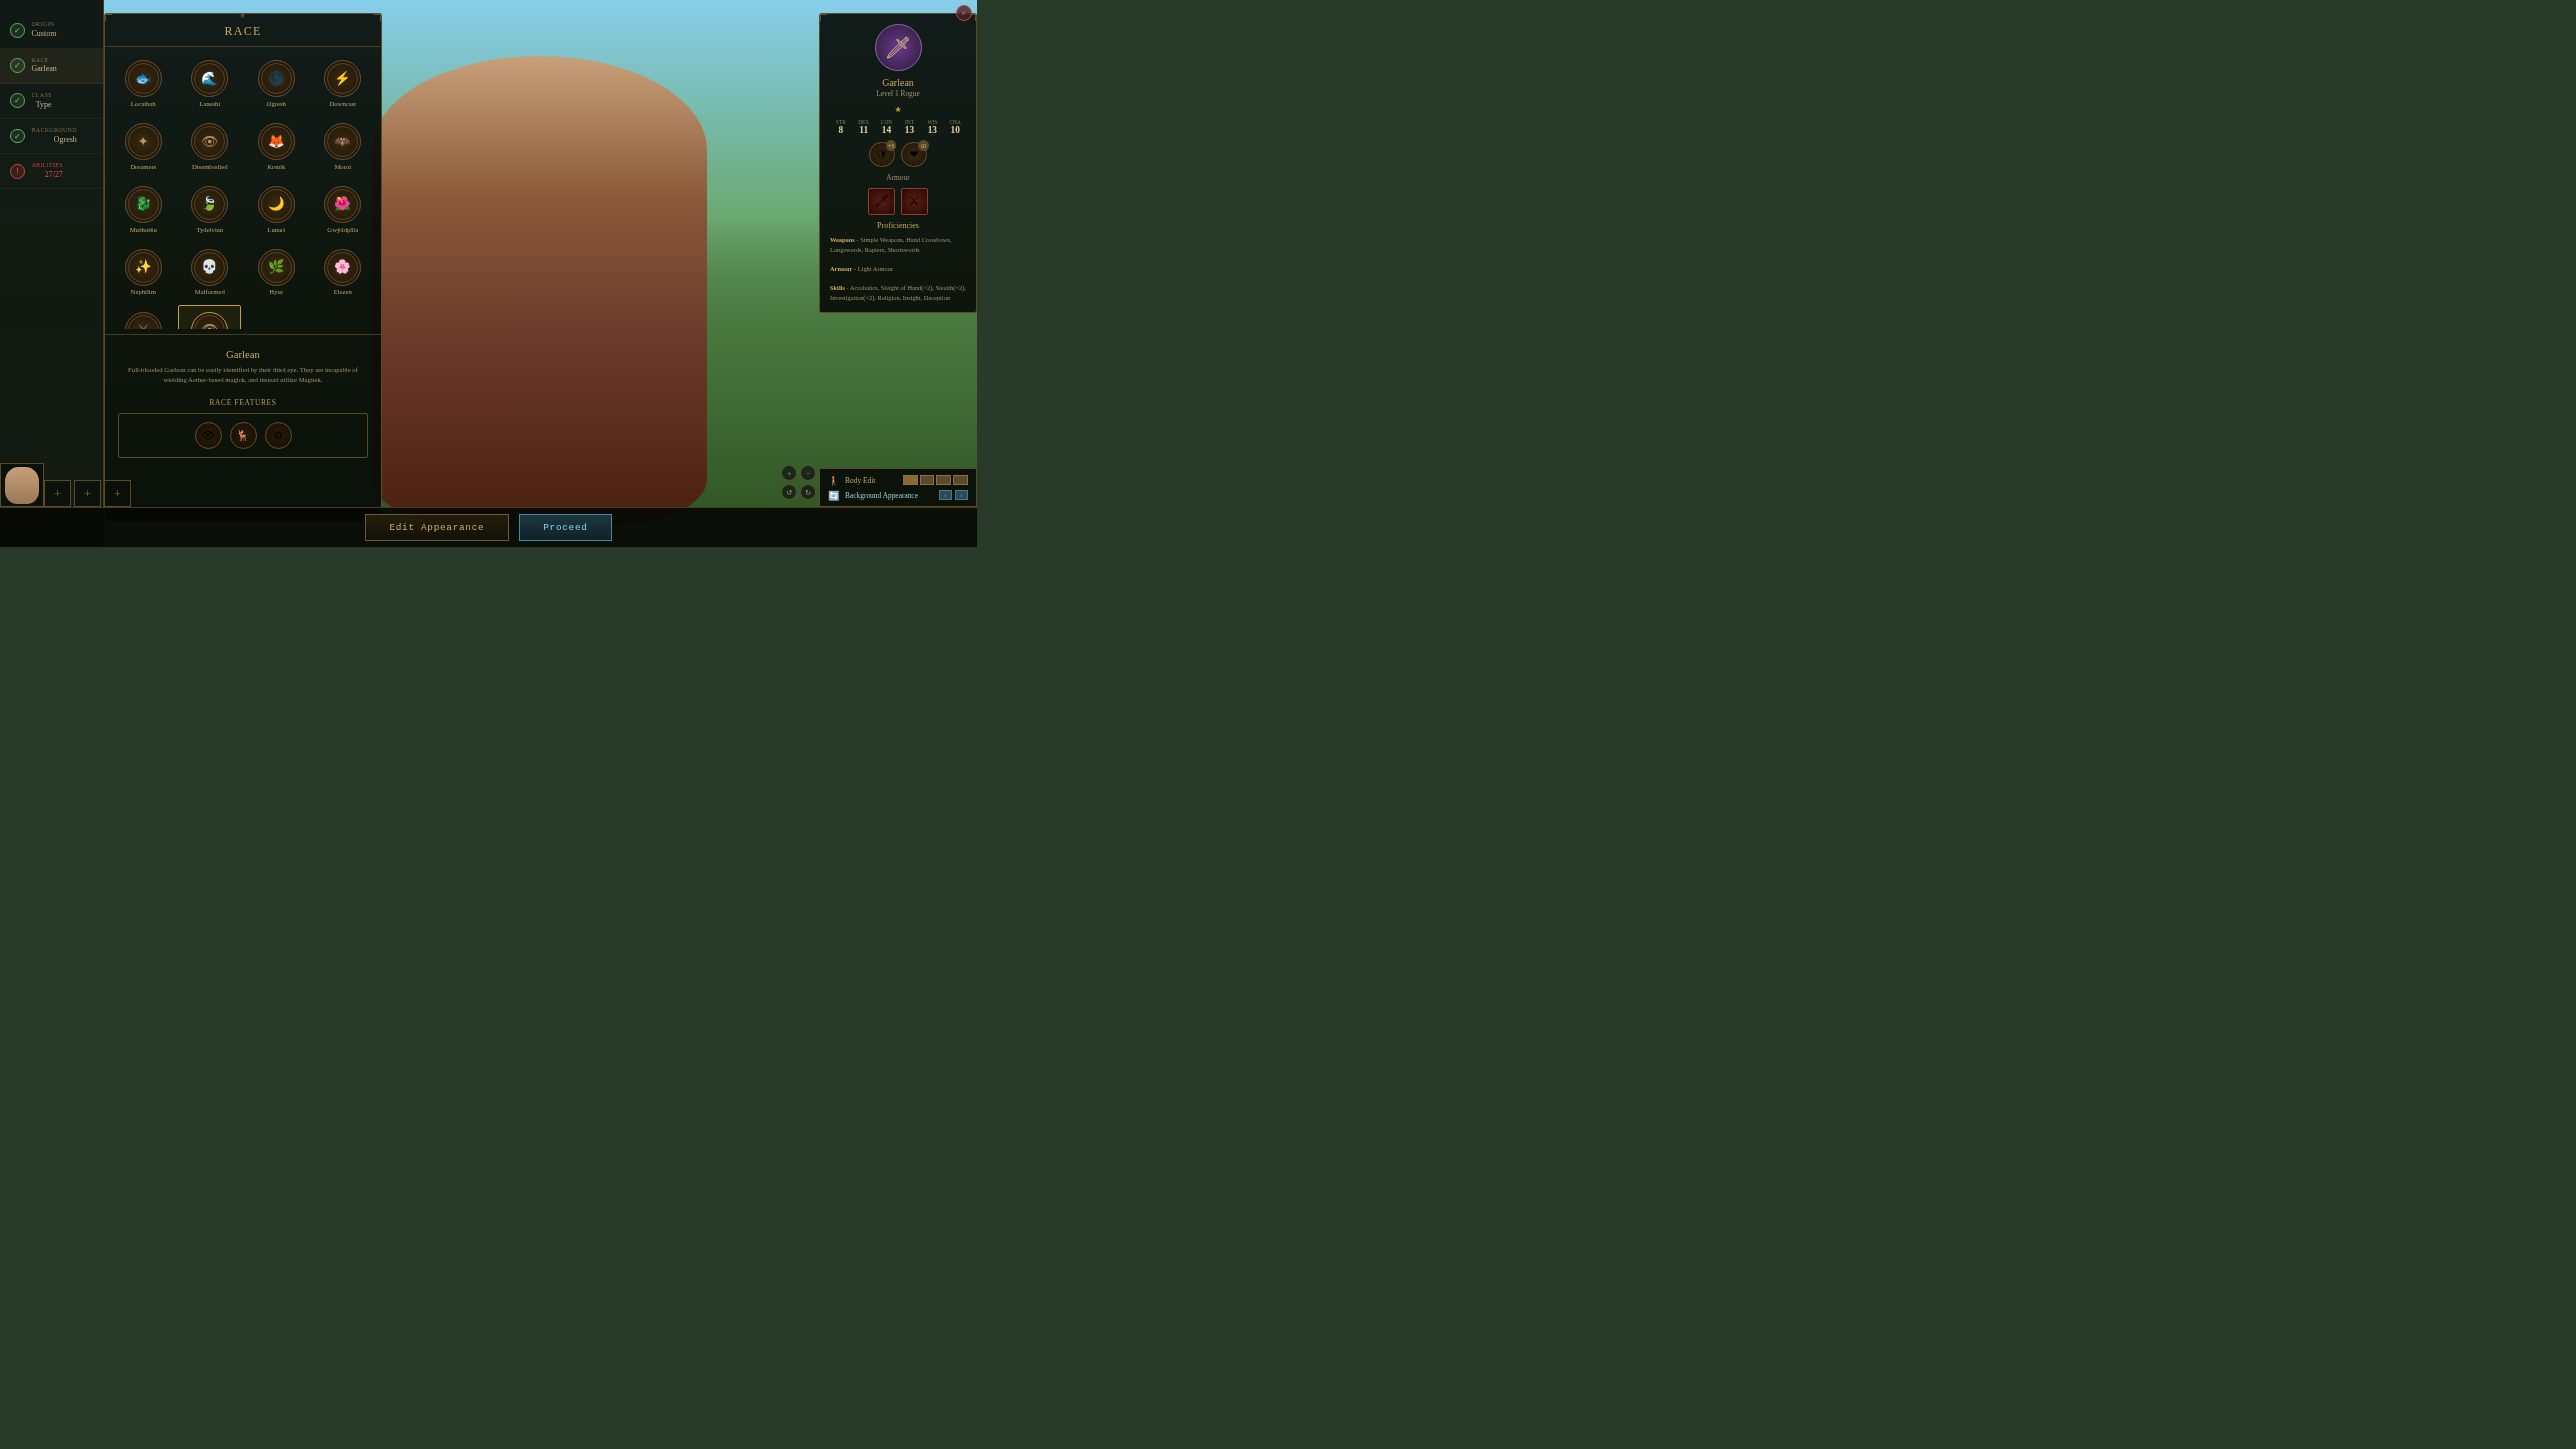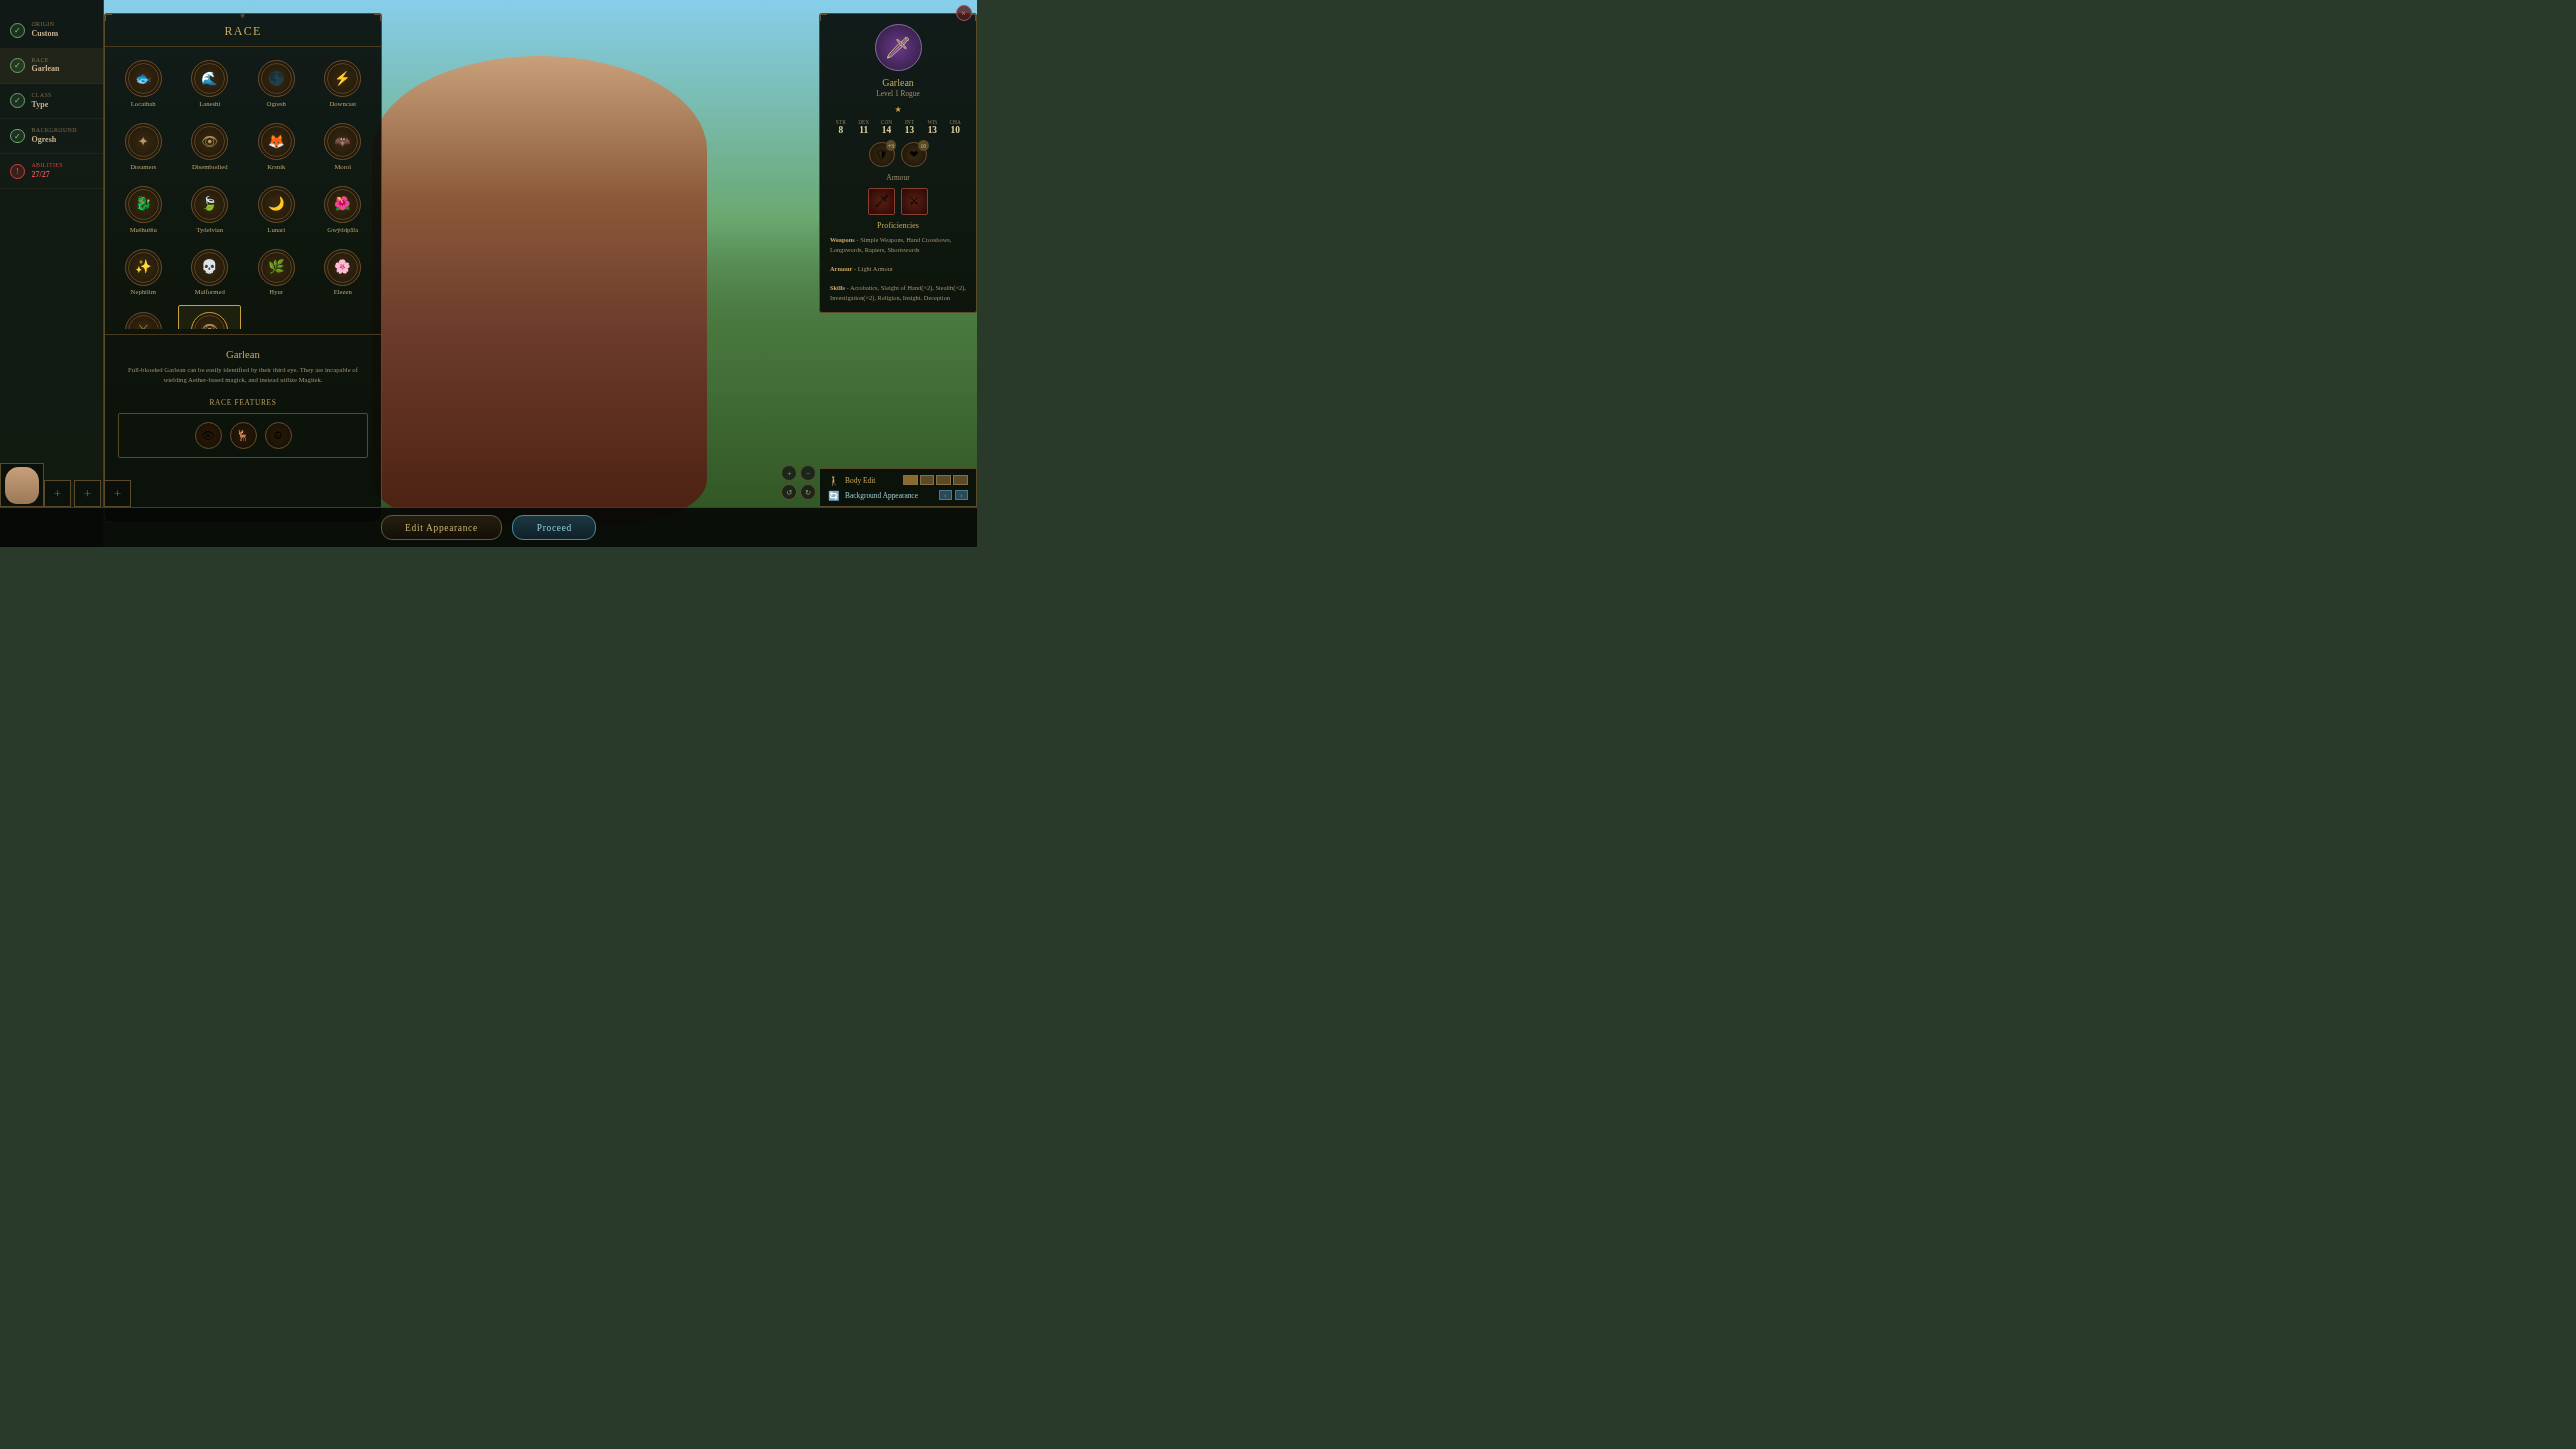--- a/index.html
+++ b/index.html
@@ -104,21 +104,22 @@
       line-height: 1.3;
     }
     .sidebar-label-top {
       font-size: 6px;
       color: #7a6a50;
       text-transform: uppercase;
       letter-spacing: 0.3px;
     }
     .sidebar-label-main {
       font-size: 8px;
-      font-weight: bold;
+      font-weight: normal;
+      text-align: right;
     }
 
     
     .race-panel {
       position: absolute;
       left: 104px;
       top: 13.4px;
       width: 278px;
       height: 510px;
       background: rgba(8,12,8,0.92);
@@ -407,25 +408,25 @@
       display: flex;
       align-items: center;
       justify-content: center;
       gap: 10px;
     }
     .bottom-btn {
       padding: 6.7px 23.5px;
       border: 0.7px solid #6a5a30;
       background: linear-gradient(180deg, rgba(40,32,15,0.9) 0%, rgba(20,16,8,0.9) 100%);
       color: #c8b070;
-      font-family: Liberation Serif, serif;
+      font-family: Liberation Mono, monospace;
       font-size: 9.4px;
       cursor: pointer;
       letter-spacing: 0.7px;
-      border-radius: 11px;
+      border-radius: 0;
     }
     .bottom-btn.primary {
       background: linear-gradient(180deg, rgba(30,60,70,0.9) 0%, rgba(15,35,45,0.9) 100%);
       border-color: #4a8a9a;
       color: #90d0e0;
     }
 
     
     .body-type-panel {
       position: absolute;

